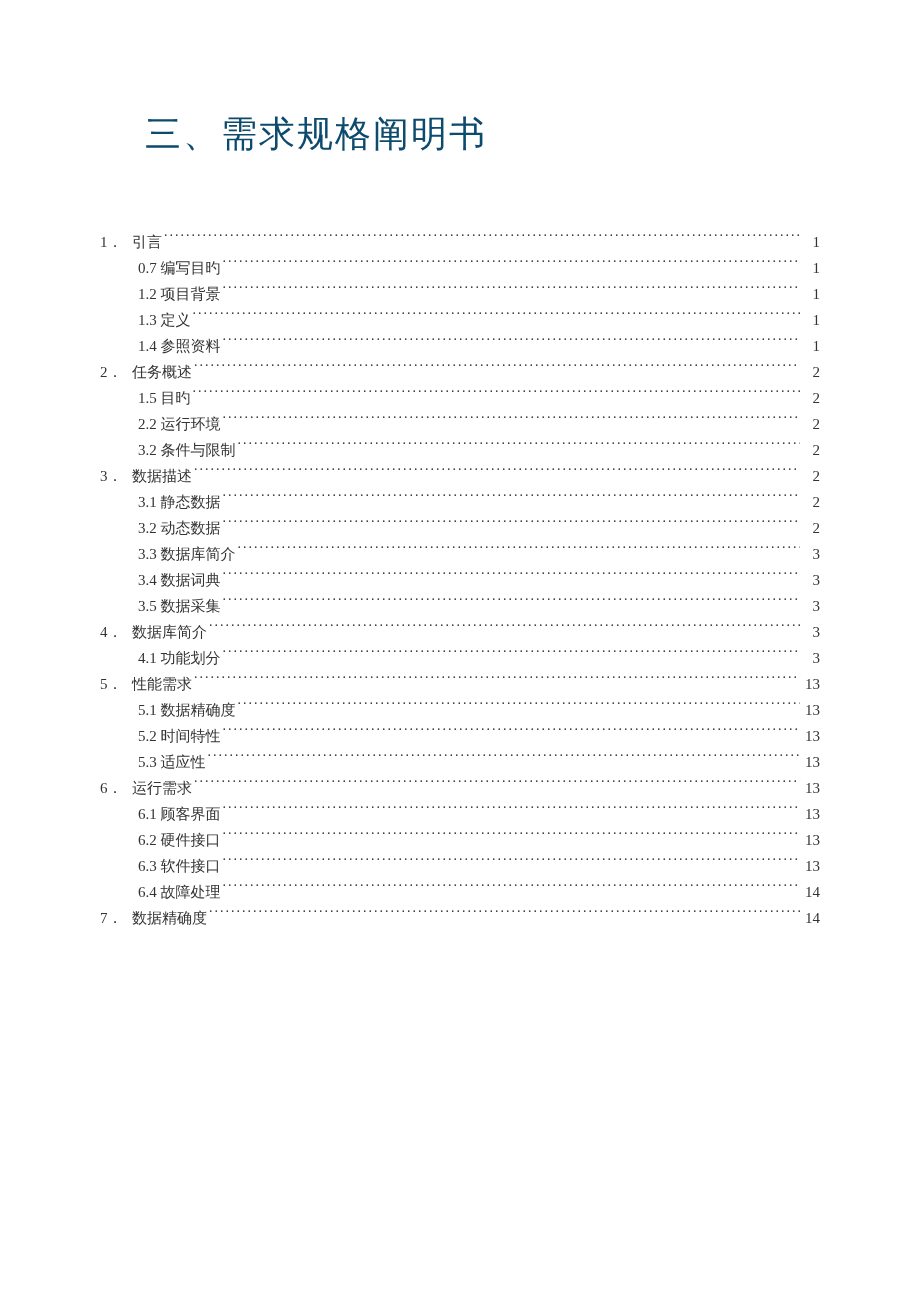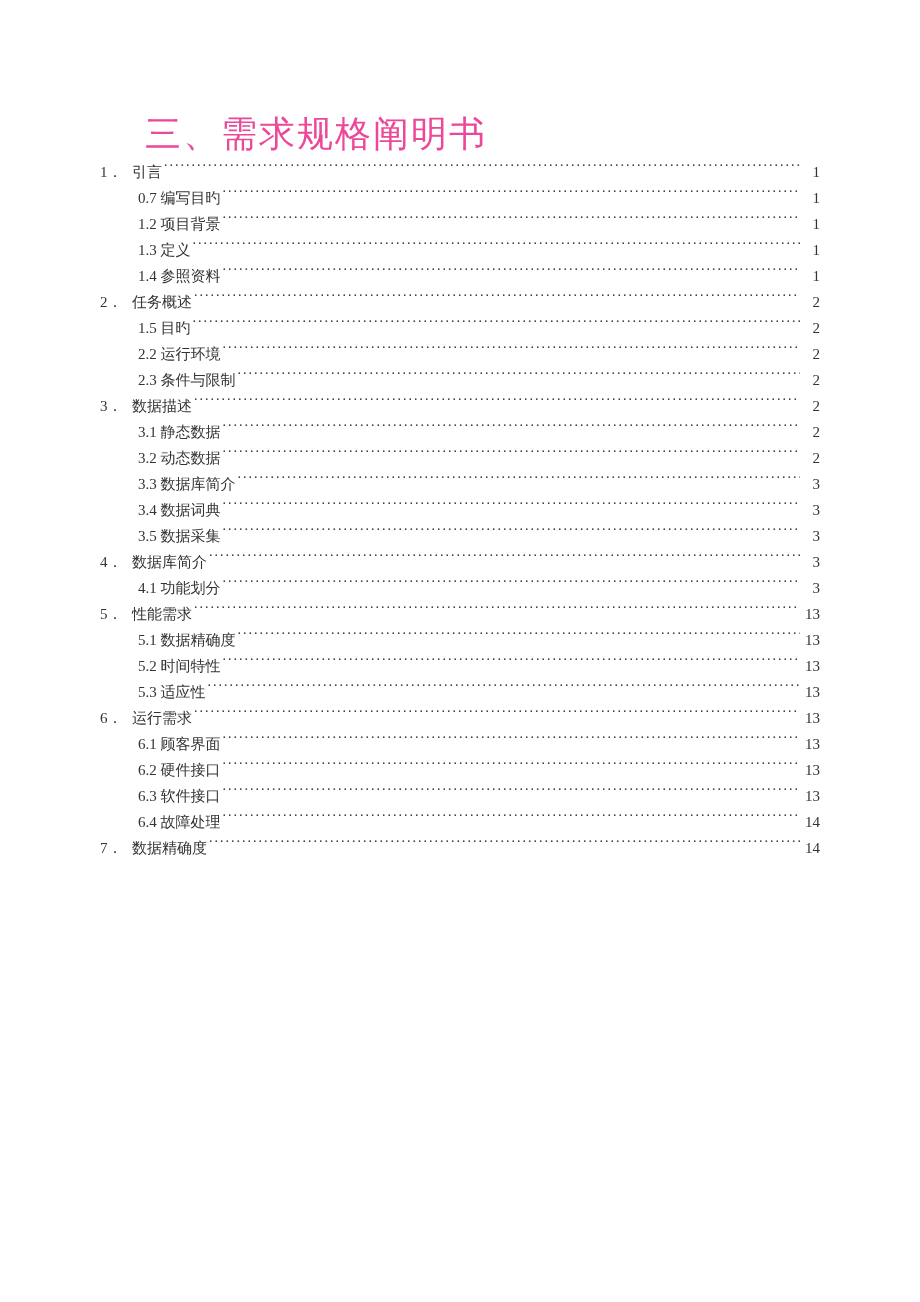--- a/index.html
+++ b/index.html
@@ -8,22 +8,23 @@
     width: 920px;
     height: 1302px;
     font-family: "SimSun", "宋体", serif;
     color: #333;
     padding: 110px 100px 0 100px;
   }
   .doc-title {
     font-size: 36px;
     font-weight: 400;
     letter-spacing: 2px;
+    margin-bottom: 70px;
     margin-left: 45px;
-    color: #ec4899;
+    color: #0c4a6e;
   }
   .toc { width: 100%; }
   .toc-row {
     display: flex;
     align-items: baseline;
     font-size: 15px;
     line-height: 26px;
     color: #333;
     white-space: nowrap;
   }
@@ -106,21 +107,21 @@
       <span class="toc-page">2</span>
     </div>
     <div class="toc-row level-2">
       <span class="toc-num"></span>
       <span class="toc-label">2.2 运行环境</span>
       <span class="toc-leader"></span>
       <span class="toc-page">2</span>
     </div>
     <div class="toc-row level-2">
       <span class="toc-num"></span>
-      <span class="toc-label">2.3 条件与限制</span>
+      <span class="toc-label">3.2 条件与限制</span>
       <span class="toc-leader"></span>
       <span class="toc-page">2</span>
     </div>
     <div class="toc-row level-1">
       <span class="toc-num">3．</span>
       <span class="toc-label">数据描述</span>
       <span class="toc-leader"></span>
       <span class="toc-page">2</span>
     </div>
     <div class="toc-row level-2">

